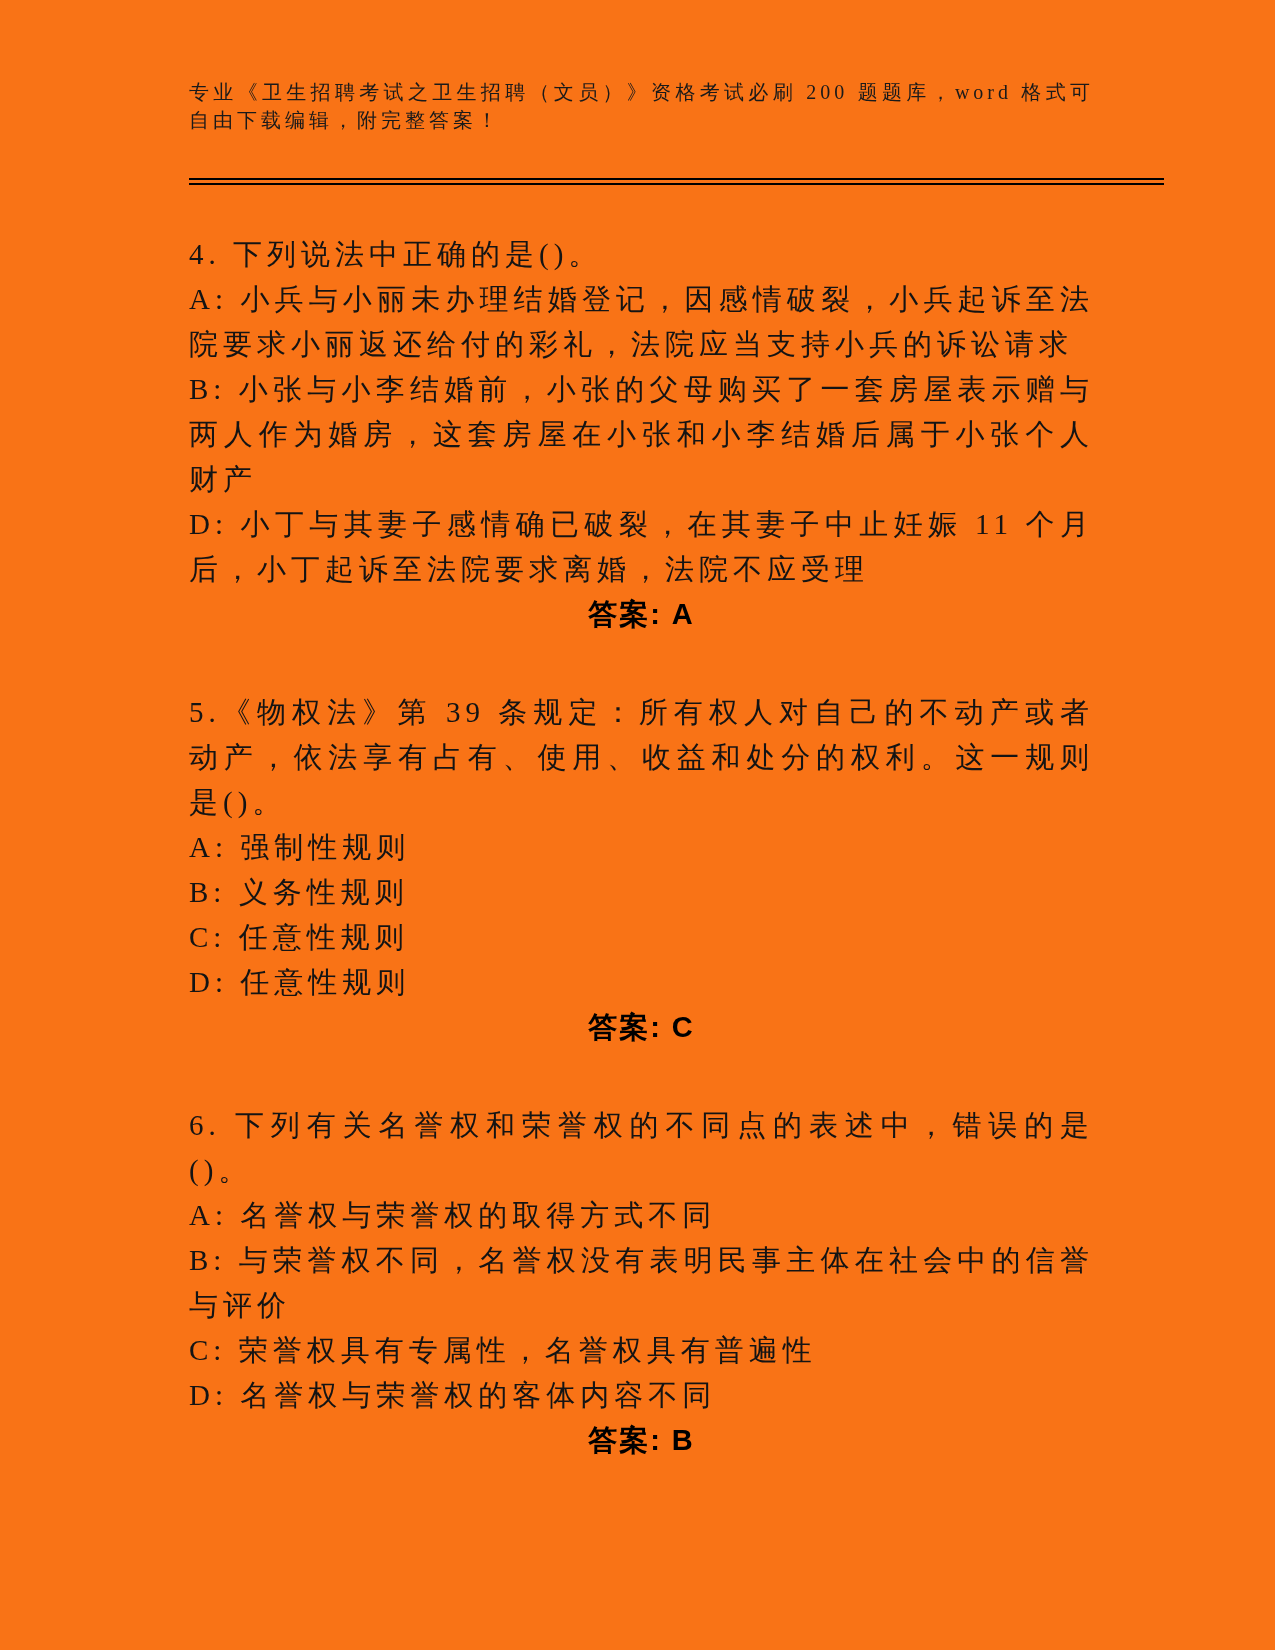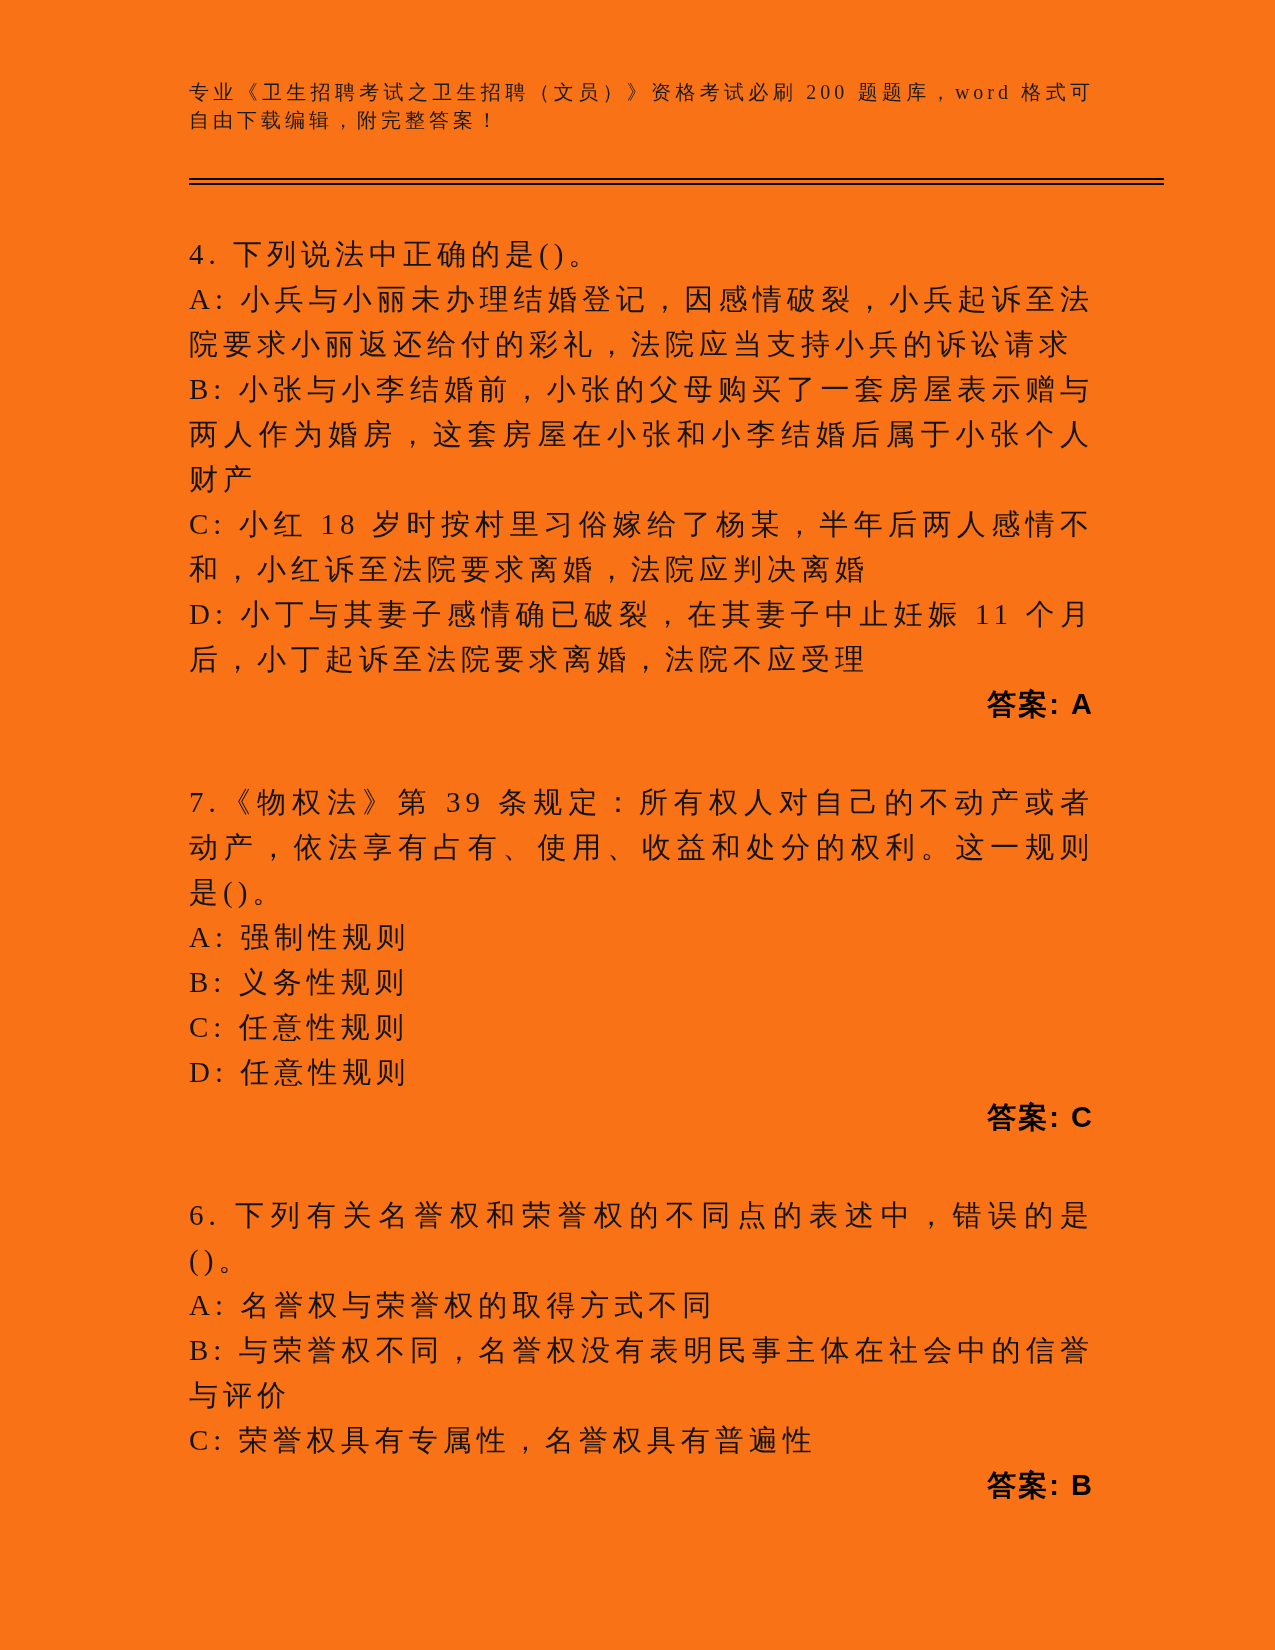--- a/index.html
+++ b/index.html
@@ -55,55 +55,55 @@
     margin: 0;
   }
   .question-block {
     margin-bottom: 53px;
   }
   .answer {
     font-family: "Liberation Sans", "DejaVu Sans", sans-serif;
     font-weight: 700;
     letter-spacing: 2px;
     color: #000000;
-    text-align: right;
+    text-align: center;
   }
 </style>
 </head>
 <body>
 
 <div class="page">
   <div class="doc-header">专业《卫生招聘考试之卫生招聘（文员）》资格考试必刷 200 题题库，word 格式可自由下载编辑，附完整答案！</div>
   <div class="separator"></div>
   <div class="doc-body">
   <section class="question-block">
     <p class="stem">4. 下列说法中正确的是()。</p>
     <div>
           <p>A: 小兵与小丽未办理结婚登记，因感情破裂，小兵起诉至法院要求小丽返还给付的彩礼，法院应当支持小兵的诉讼请求</p>
           <p>B: 小张与小李结婚前，小张的父母购买了一套房屋表示赠与两人作为婚房，这套房屋在小张和小李结婚后属于小张个人财产</p>
-          <p>C: 小红 18 岁时按村里习俗嫁给了杨某，半年后两人感情不和，小红诉至法院要求离婚，法院应判决离婚</p>
           <p>D: 小丁与其妻子感情确已破裂，在其妻子中止妊娠 11 个月后，小丁起诉至法院要求离婚，法院不应受理</p>
         </div>
     <p class="answer">答案: A</p>
   </section>
 
   <section class="question-block">
-    <p class="stem">7.《物权法》第 39 条规定：所有权人对自己的不动产或者动产，依法享有占有、使用、收益和处分的权利。这一规则是()。</p>
+    <p class="stem">5.《物权法》第 39 条规定：所有权人对自己的不动产或者动产，依法享有占有、使用、收益和处分的权利。这一规则是()。</p>
     <div>
           <p>A: 强制性规则</p>
           <p>B: 义务性规则</p>
           <p>C: 任意性规则</p>
           <p>D: 任意性规则</p>
         </div>
     <p class="answer">答案: C</p>
   </section>
 
   <section class="question-block">
     <p class="stem">6. 下列有关名誉权和荣誉权的不同点的表述中，错误的是()。</p>
     <div>
           <p>A: 名誉权与荣誉权的取得方式不同</p>
           <p>B: 与荣誉权不同，名誉权没有表明民事主体在社会中的信誉与评价</p>
           <p>C: 荣誉权具有专属性，名誉权具有普遍性</p>
+          <p>D: 名誉权与荣誉权的客体内容不同</p>
         </div>
     <p class="answer">答案: B</p>
   </section>
 </div>
 </div>
 
 </body></html>

